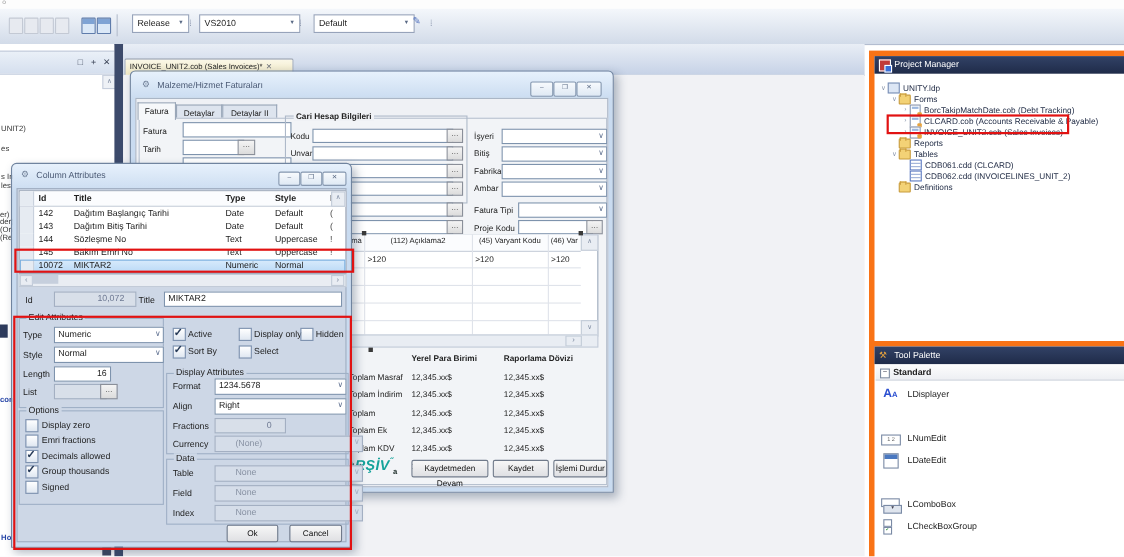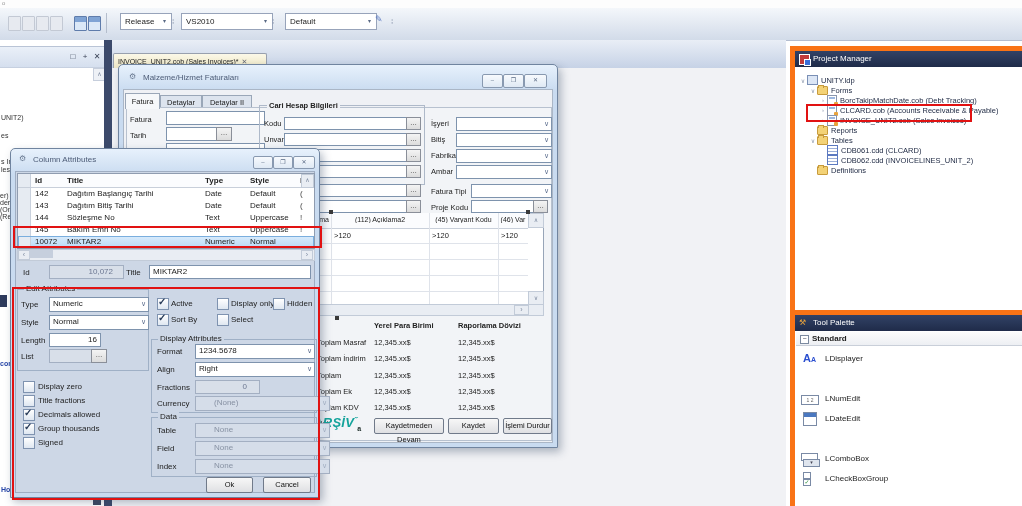--- a/index.html
+++ b/index.html
@@ -372,24 +372,27 @@
     <span class="abs lbl8" style="left:10px;top:151px">Type</span>
     <div class="abs cmb" style="left:38px;top:148px;width:92px;height:13px">Numeric</div>
     <span class="abs lbl8" style="left:10px;top:169px">Style</span>
     <div class="abs cmb" style="left:38px;top:166px;width:92px;height:13px">Normal</div>
     <span class="abs lbl8" style="left:10px;top:187px">Length</span>
     <div class="abs tbx" style="left:38px;top:184px;width:44px;height:12px;text-align:right">16</div>
     <span class="abs lbl8" style="left:10px;top:203px">List</span>
     <div class="abs tbx dis" style="left:38px;top:200px;width:40px;height:12px"></div>
     <div class="abs bbtn" style="left:80px;top:200px;width:14px;height:12px"></div>
 
+    <div class="abs grp2" style="left:6px;top:224px;width:130px;height:84px">
+      <span class="grp2-t">Options</span>
+    </div>
     <div class="abs cb" style="left:12px;top:232px"></div>
     <span class="abs cblbl" style="left:27px;top:233px">Display zero</span>
     <div class="abs cb" style="left:12px;top:246px"></div>
-    <span class="abs cblbl" style="left:27px;top:247px">Title fractions</span>
+    <span class="abs cblbl" style="left:27px;top:247px">Emri fractions</span>
     <div class="abs cb checked" style="left:12px;top:260px"></div>
     <span class="abs cblbl" style="left:27px;top:261px">Decimals allowed</span>
     <div class="abs cb checked" style="left:12px;top:274px"></div>
     <span class="abs cblbl" style="left:27px;top:275px">Group thousands</span>
     <div class="abs cb" style="left:12px;top:288px"></div>
     <span class="abs cblbl" style="left:27px;top:289px">Signed</span>
 
     <div class="abs cb checked" style="left:146px;top:149px"></div>
     <span class="abs cblbl" style="left:160px;top:150px">Active</span>
     <div class="abs cb" style="left:206px;top:149px"></div>

